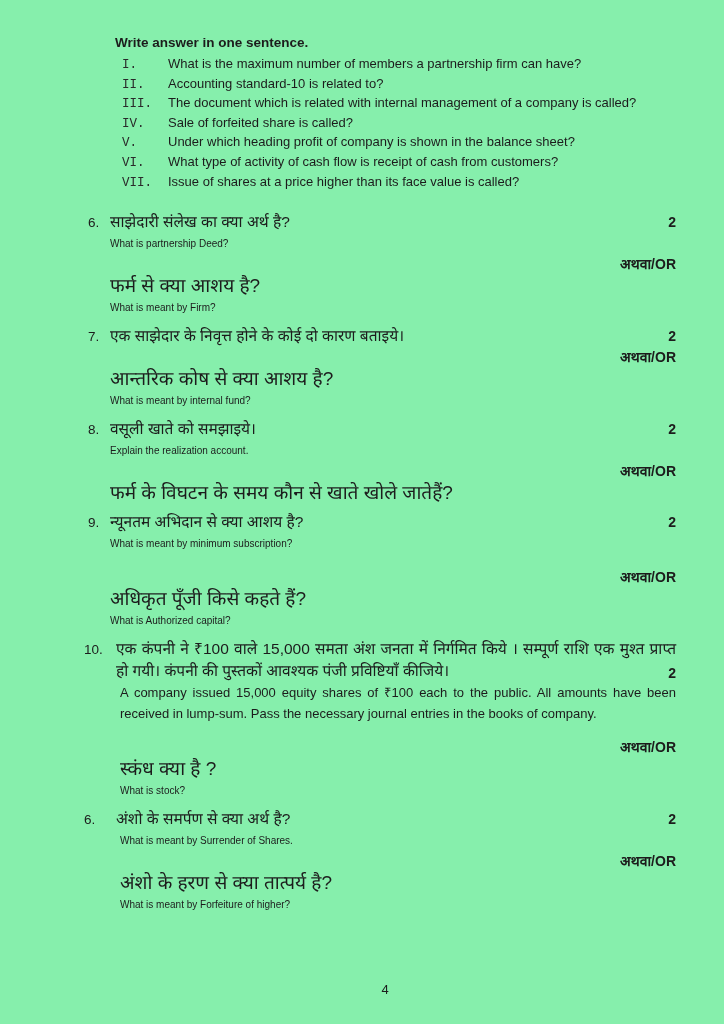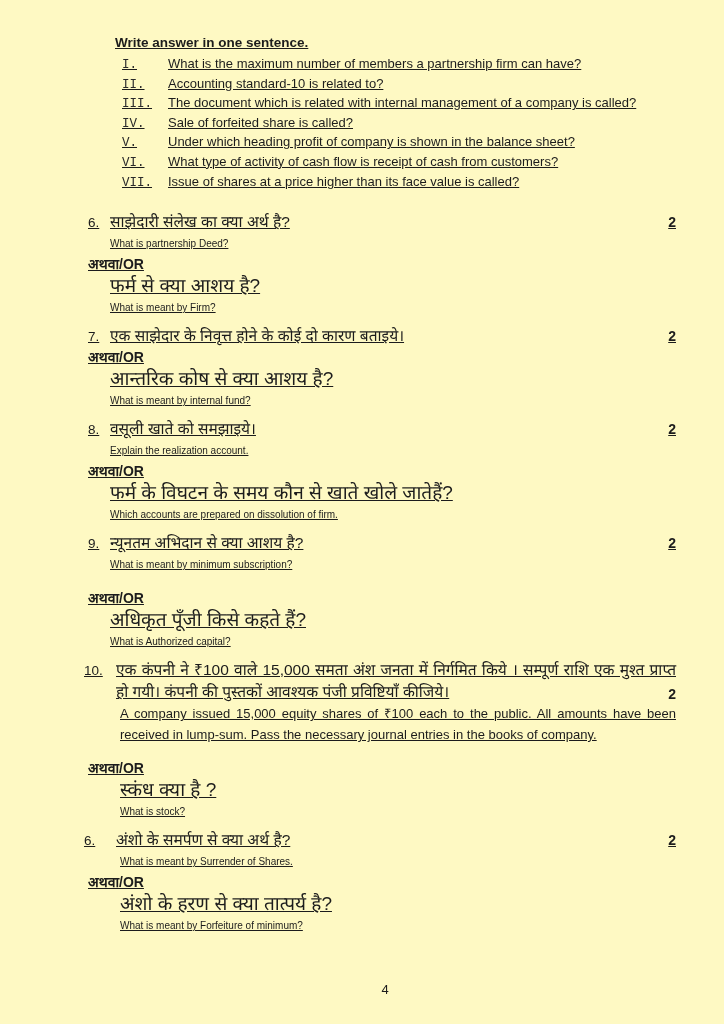--- a/index.html
+++ b/index.html
@@ -4,27 +4,26 @@
 <style>
   html, body {
     margin: 0;
     padding: 0;
     background: #ffffff;
   }
   .page {
     position: relative;
     width: 724px;
     height: 1024px;
-    background: #fef9c3;
+    background: #86efac;
     box-sizing: border-box;
     padding: 34px 48px 0 88px;
     font-family: "Liberation Sans", sans-serif;
     color: #1c1c1c;
     overflow: hidden;
-    text-decoration: underline;
   }
   .instruction {
     margin-left: 27px;
     margin-bottom: 3px;
     font-size: 13.5px;
     font-weight: bold;
     line-height: 18px;
   }
   .osq-list {
     margin-left: 34px;
@@ -81,21 +80,21 @@
   }
   .q-alt-hindi {
     margin-left: 22px;
     font-size: 19px;
     line-height: 22px;
   }
   .q.wide .q-alt-hindi {
     margin-left: 32px;
   }
   .or-line {
-    text-align: left;
+    text-align: right;
     font-weight: bold;
     font-size: 14px;
     line-height: 21px;
   }
   .q.extra-or-gap .or-line {
     margin-top: 13px;
   }
   .q-hindi-wrap {
     position: relative;
     flex: 1;
@@ -192,21 +191,20 @@
 
   <div class="q">
     <div class="q-row">
       <span class="q-num">8.</span>
       <span class="q-hindi">वसूली खाते को समझाइये।</span>
       <span class="q-marks">2</span>
     </div>
     <div class="q-english">Explain the realization account.</div>
     <div class="or-line">अथवा/OR</div>
     <div class="q-alt-hindi">फर्म के विघटन के समय कौन से खाते खोले जातेहैं?</div>
-    <div class="q-english">Which accounts are prepared on dissolution of firm.</div>
   </div>
 
   <div class="q extra-or-gap">
     <div class="q-row">
       <span class="q-num">9.</span>
       <span class="q-hindi">न्यूनतम अभिदान से क्या आशय है?</span>
       <span class="q-marks">2</span>
     </div>
     <div class="q-english">What is meant by minimum subscription?</div>
     <div class="or-line">अथवा/OR</div>
@@ -230,18 +228,18 @@
 
   <div class="q wide">
     <div class="q-row">
       <span class="q-num">6.</span>
       <span class="q-hindi">अंशो के समर्पण से क्या अर्थ  है?</span>
       <span class="q-marks">2</span>
     </div>
     <div class="q-english">What is meant by Surrender of Shares.</div>
     <div class="or-line">अथवा/OR</div>
     <div class="q-alt-hindi">अंशो के हरण से क्या तात्पर्य  है?</div>
-    <div class="q-english">What is meant by Forfeiture of minimum?</div>
+    <div class="q-english">What is meant by Forfeiture of higher?</div>
   </div>
 
   <div class="page-number">4</div>
 
 </div>
 
 </body></html>

